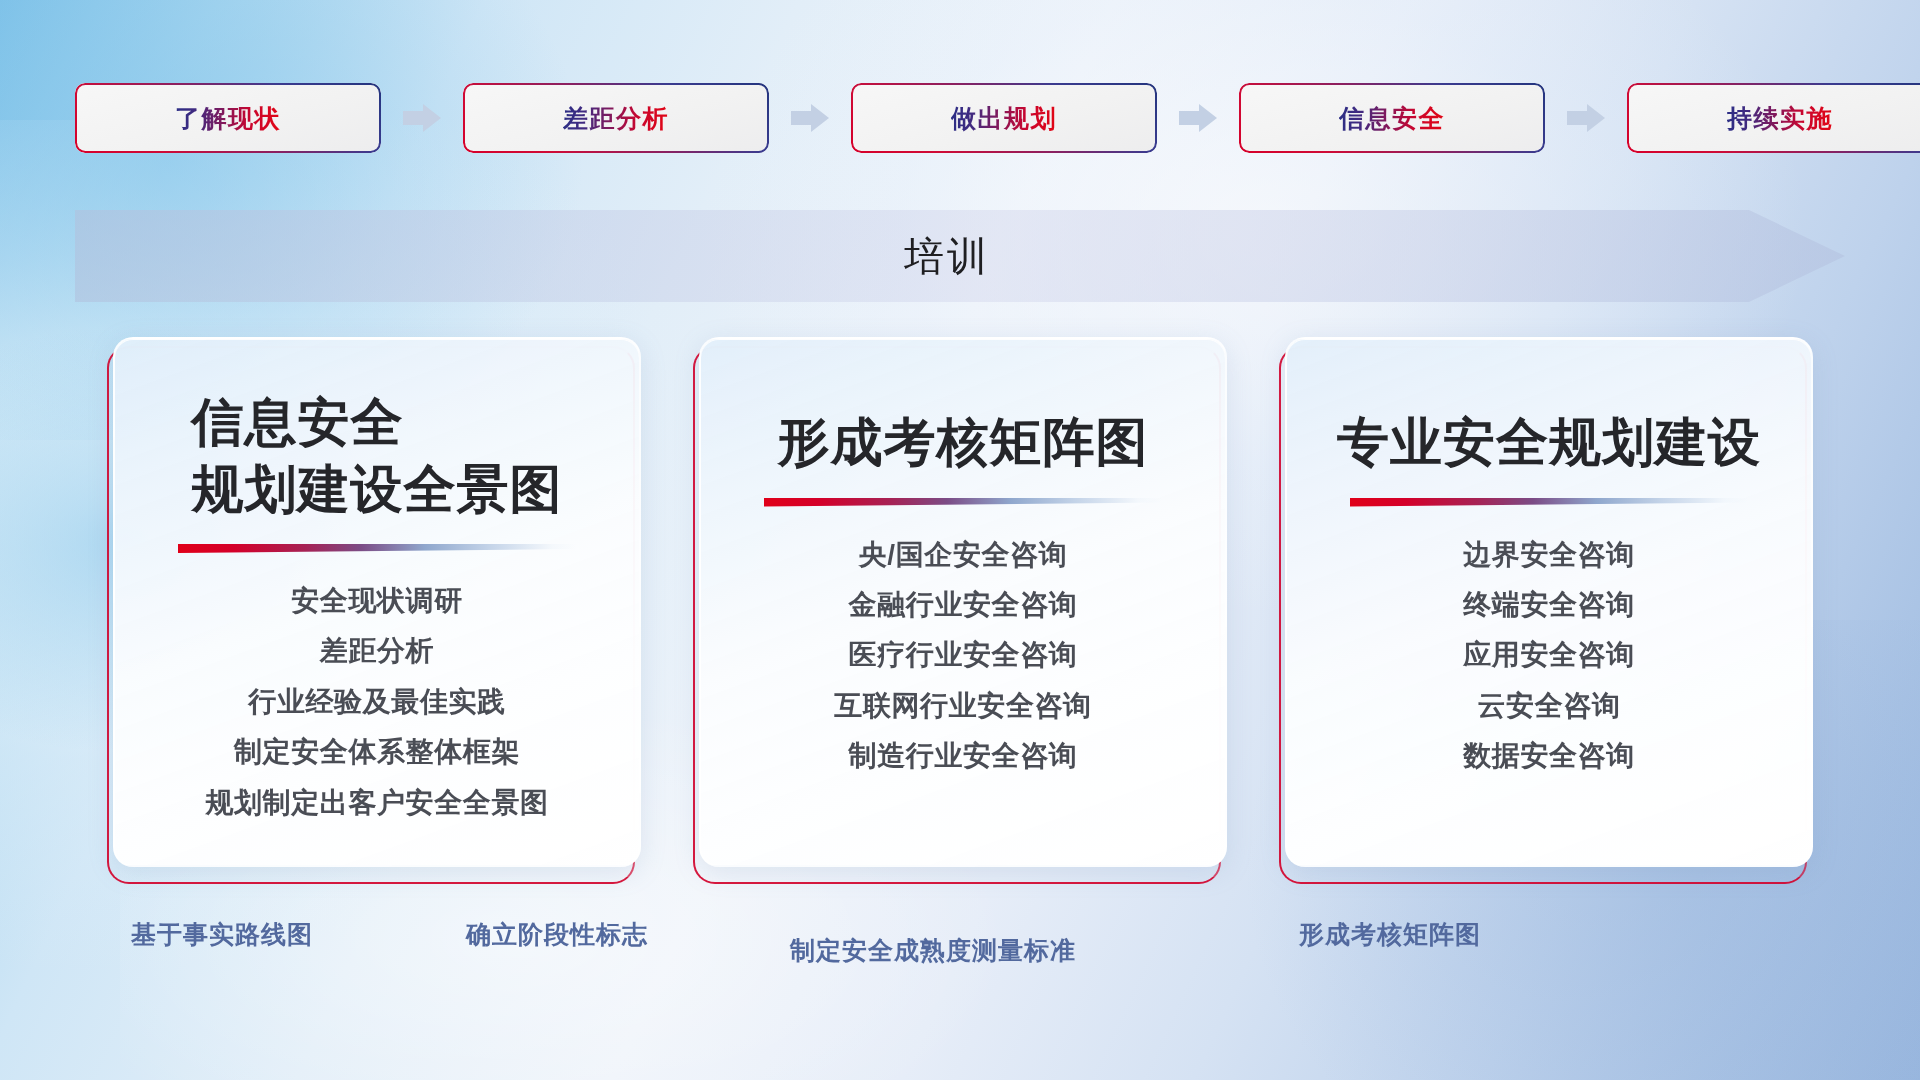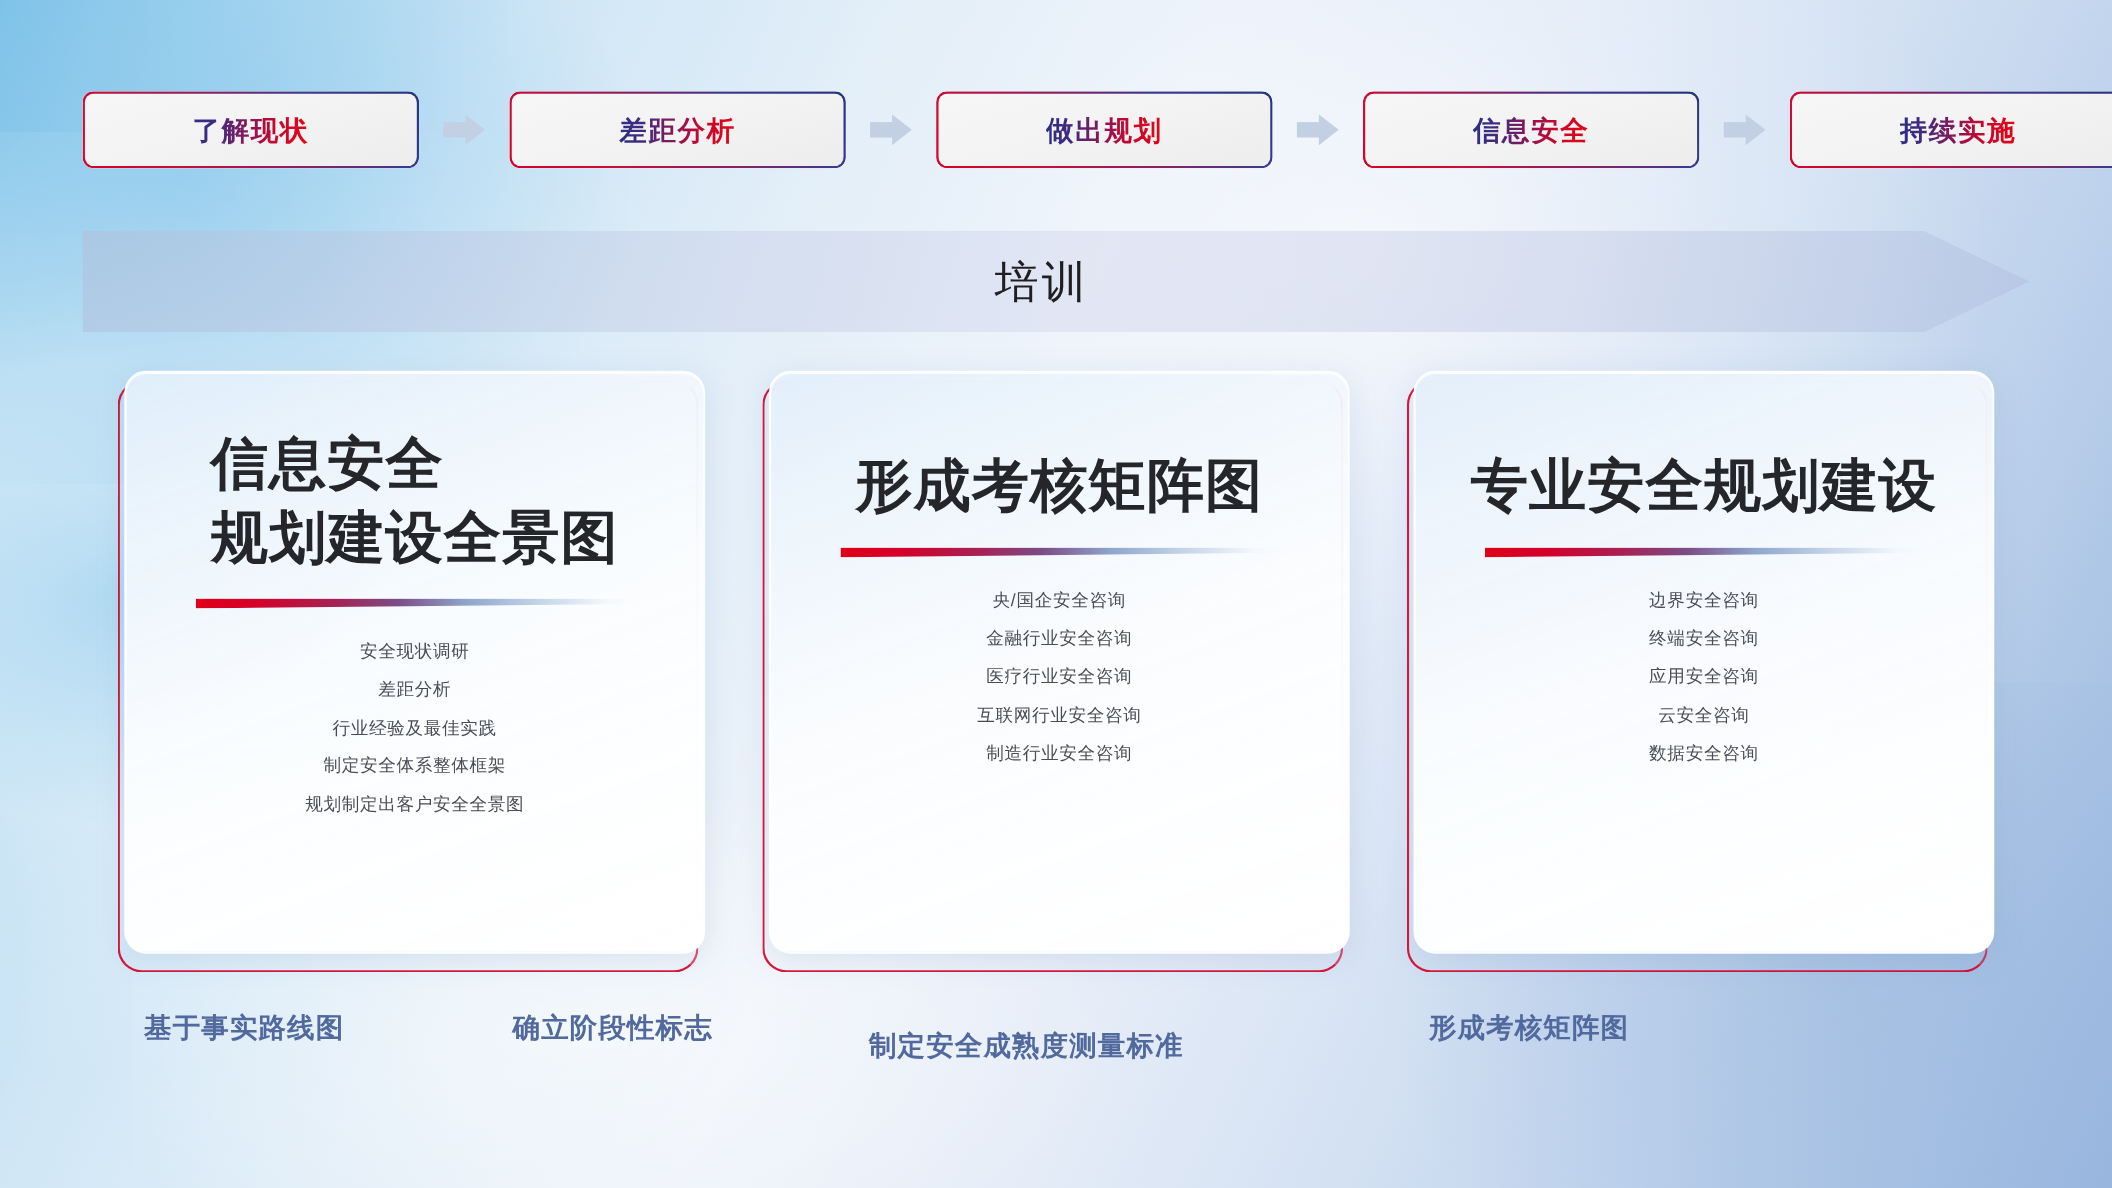--- a/index.html
+++ b/index.html
@@ -207,25 +207,26 @@
             clip-path: polygon(0 0, 100% 0, 100% 55%, 0 100%);
   }
 
   .card-list {
     margin-top: 30px;
     width: 100%;
     display: flex; flex-direction: column; align-items: center;
     gap: 14px;
   }
   .card-list-item {
-    font-size: 16px;
+    font-size: 28px;
     color: #4a4d55;
     letter-spacing: .6px;
     line-height: 1.3;
     white-space: nowrap;
+    font-weight: bold;
   }
 
   
   #captions {
     position: absolute; left: 0; top: 918px;
     width: 1920px; height: 50px;
   }
   .caption {
     position: absolute;
     font-size: 25px;

